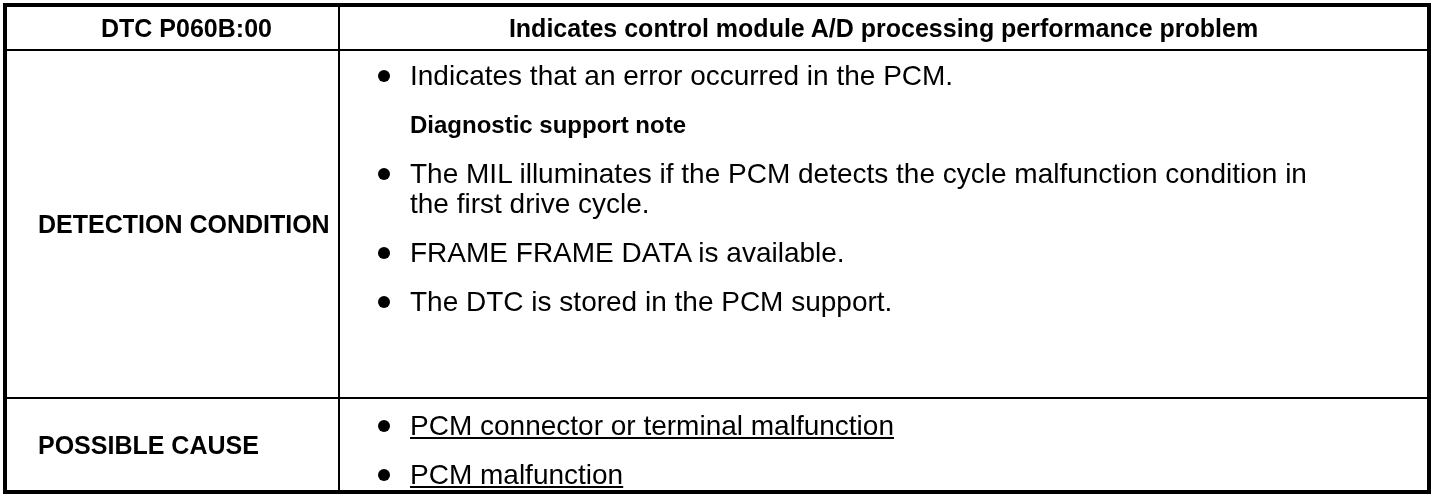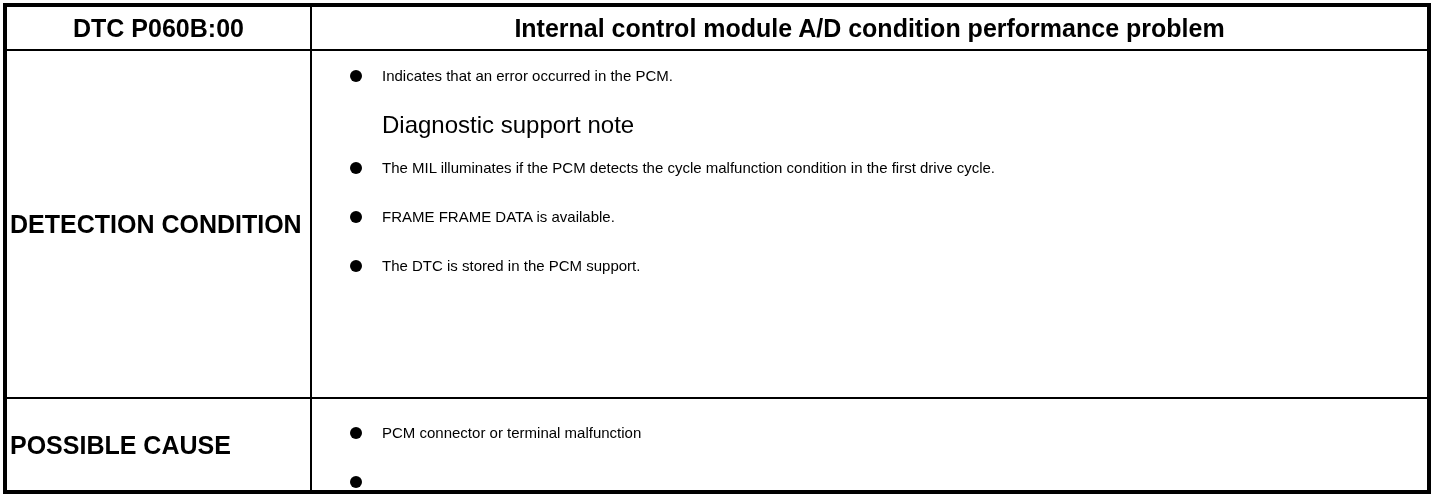--- a/index.html
+++ b/index.html
@@ -24,20 +24,21 @@
   .row-header { height: 44px; }
   .row-detection { height: 348px; }
   .row-cause { flex: 1 1 auto; justify-content: space-between; }
 
   .cell-label {
     width: 305px;
     flex: 0 0 305px;
     border-right: 2px solid #000000;
     display: flex;
     align-items: center;
+    margin-left: 28px;
   }
   .cell-content { flex: 1 1 auto; min-width: 0; }
 
   .bold-label {
     font-weight: bold;
     font-size: 25px;
     line-height: 28px;
     padding-left: 3px;
     letter-spacing: 0px;
     white-space: nowrap;
@@ -50,61 +51,61 @@
     align-items: center;
     justify-content: center;
   }
   .header-title {
     font-weight: bold;
     font-size: 25px;
     white-space: nowrap;
   }
 
   .item-list { padding-top: 10px; }
-  .row-cause .item-list { padding-top: 19px; }
+  .row-cause .item-list { padding-top: 12px; text-decoration: underline; }
 
   .list-item {
     display: flex;
     align-items: flex-start;
     margin-bottom: 19px;
   }
   .list-item:last-child { margin-bottom: 0; }
 
   .bullet {
     flex: 0 0 auto;
     width: 12px; height: 12px;
     border-radius: 50%;
     background: #000000;
     margin: 9px 20px 0 38px;
   }
   .item-text {
-    font-size: 15px;
+    font-size: 28px;
     line-height: 30px;
     max-width: 920px;
   }
   .sub-heading {
-    font-weight: normal;
+    font-weight: bold;
     font-size: 24px;
     line-height: 30px;
     margin-left: 70px;
-    margin-bottom: 13px;
+    margin-bottom: 19px;
     max-width: 920px;
   }
 </style>
 </head>
 <body>
 
 <div class="dtc-table">
 
   <div class="t-row bordered row-header">
     <div class="cell-label centered">
       <span class="bold-label">DTC P060B:00</span>
     </div>
     <div class="cell-content header-title-cell">
-      <span class="header-title">Internal control module A/D condition performance problem</span>
+      <span class="header-title">Indicates control module A/D processing performance problem</span>
     </div>
   </div>
 
   <div class="t-row bordered row-detection">
     <div class="cell-label">
       <span class="bold-label">DETECTION CONDITION</span>
     </div>
     <div class="cell-content">
       <div class="item-list">
 
@@ -142,19 +143,20 @@
     <div class="cell-content">
       <div class="item-list">
 
         <div class="list-item">
           <span class="bullet"></span>
           <span class="item-text">PCM connector or terminal malfunction</span>
         </div>
 
         <div class="list-item">
           <span class="bullet"></span>
+          <span class="item-text">PCM malfunction</span>
         </div>
 
       </div>
     </div>
   </div>
 
 </div>
 
 </body></html>

